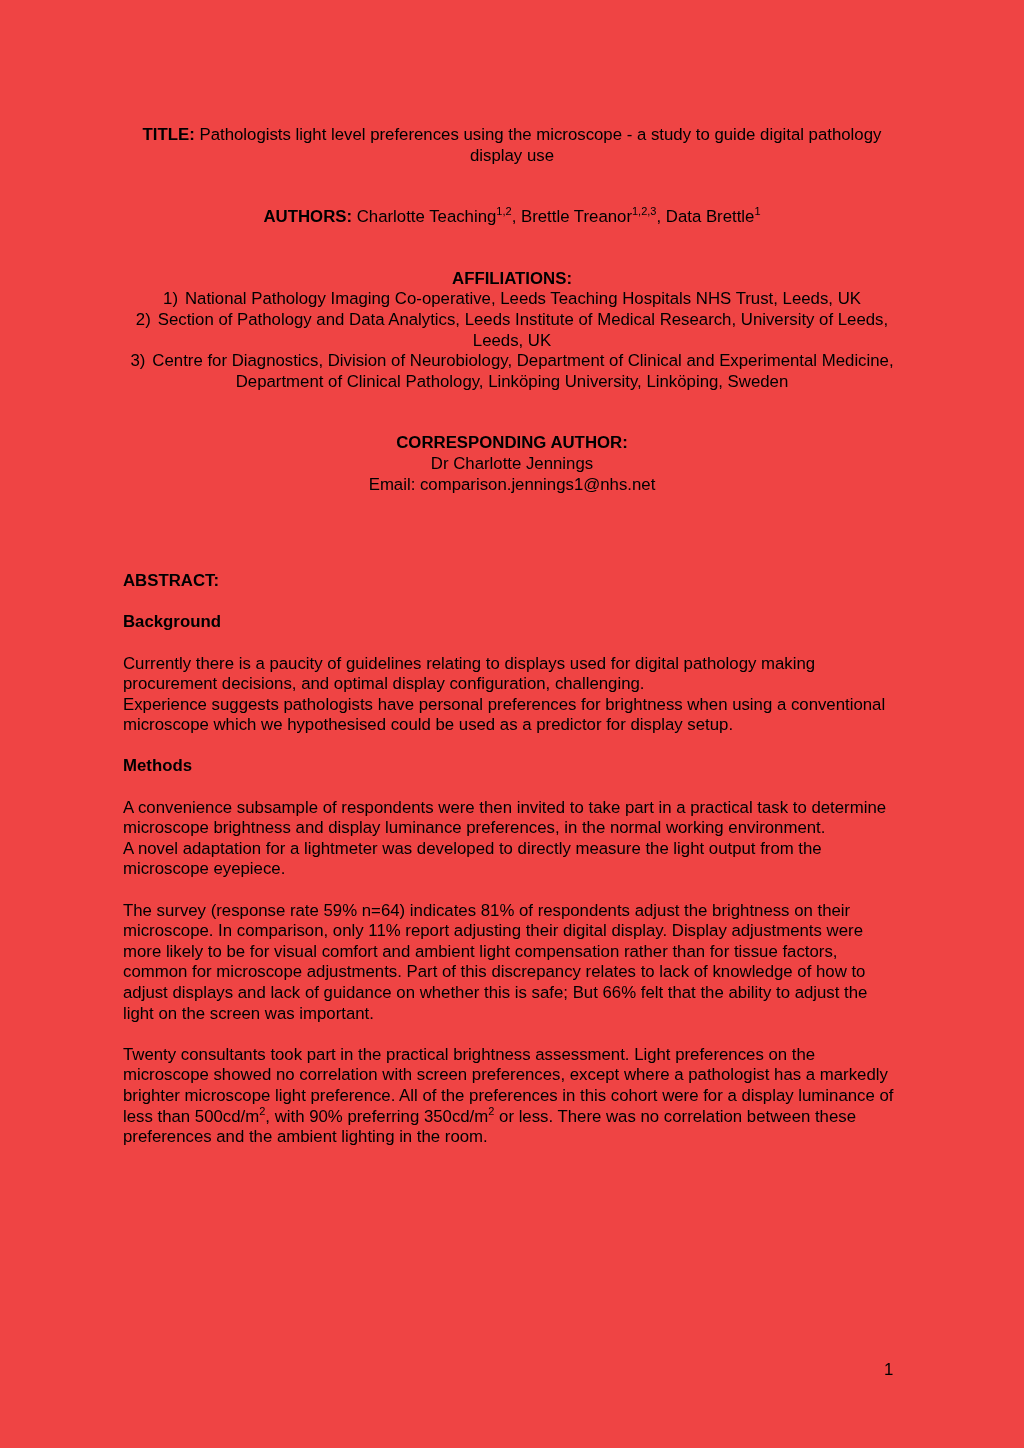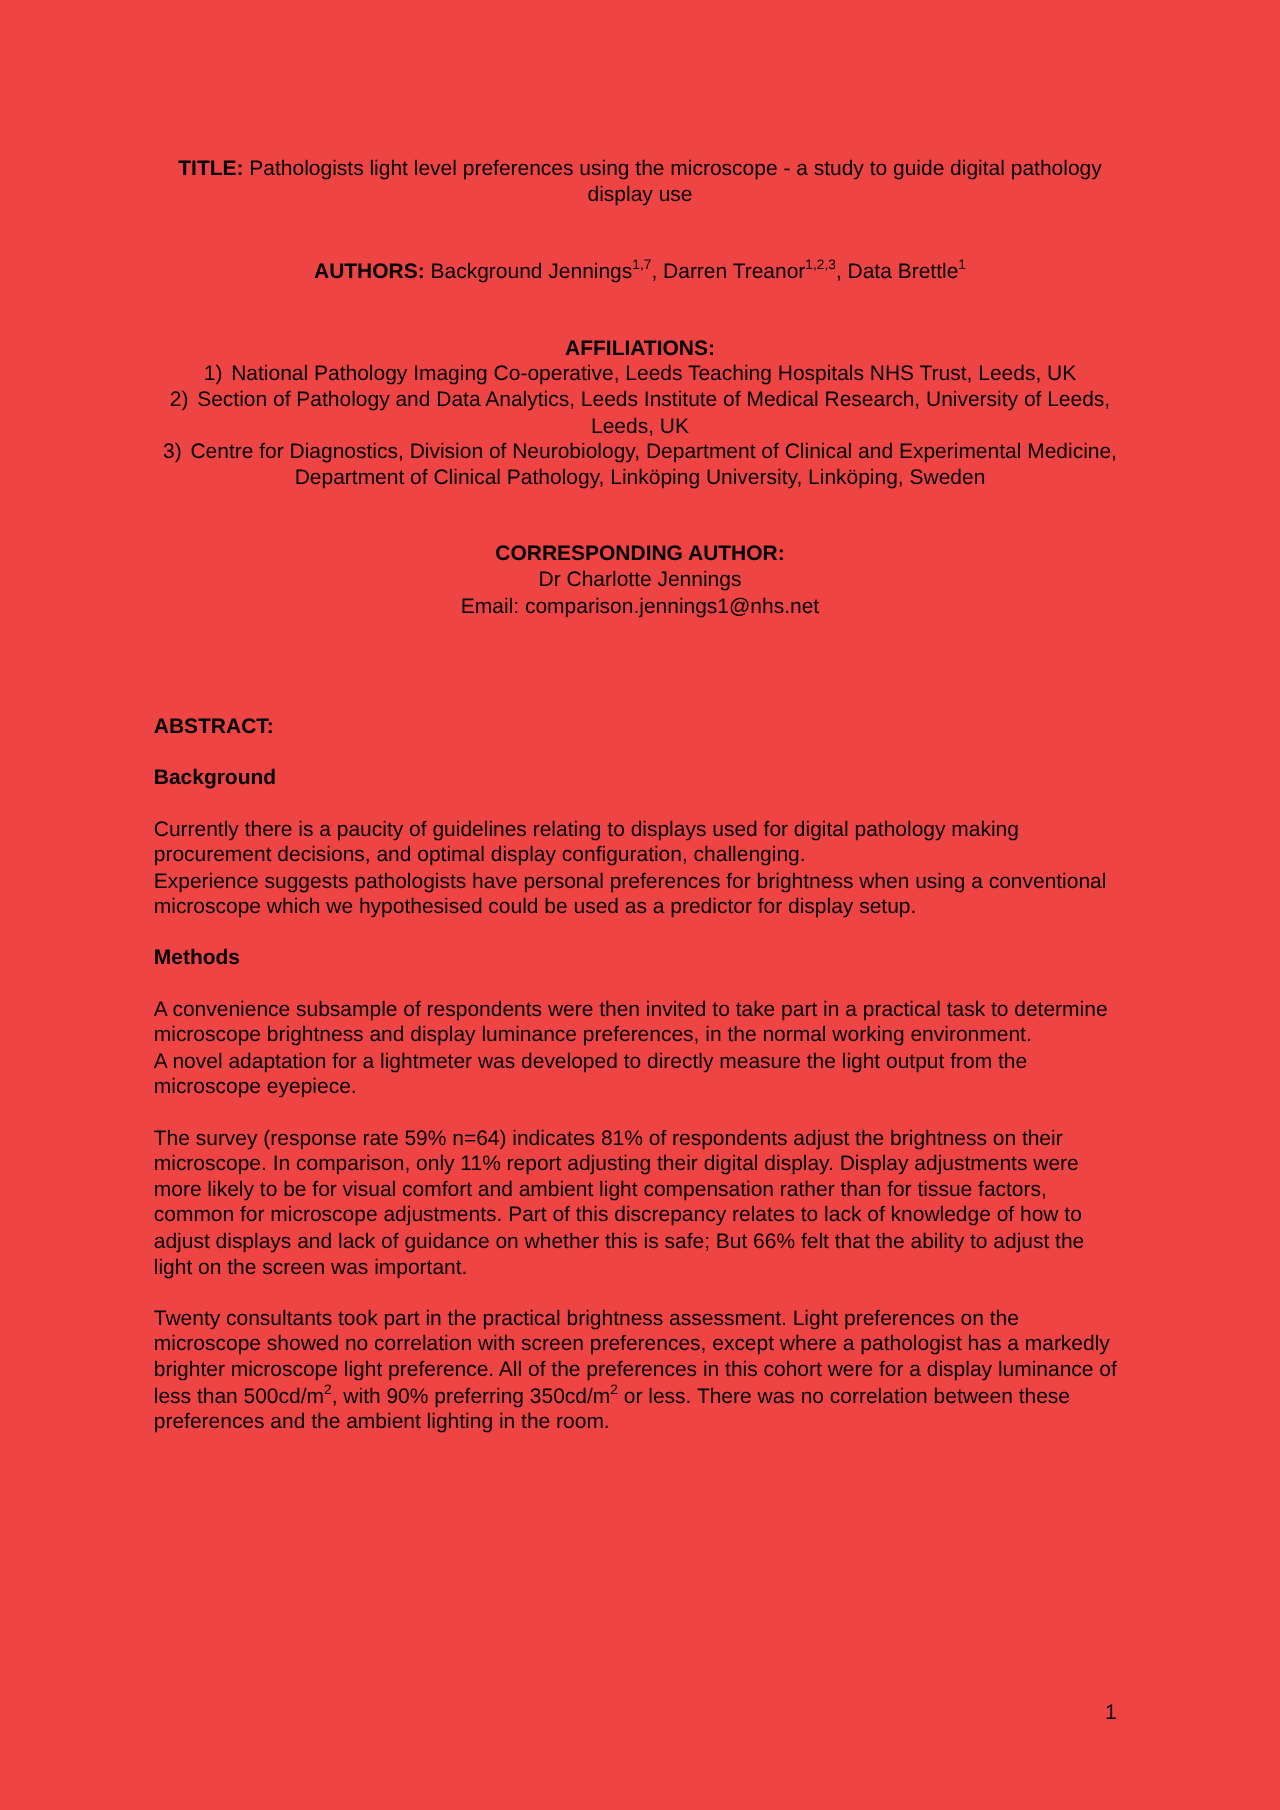--- a/index.html
+++ b/index.html
@@ -44,21 +44,21 @@
   }
 </style>
 </head>
 <body>
 
 <div class="page">
   <div class="content">
 
     <p class="center title"><strong>TITLE:</strong> <span>Pathologists light level preferences using the microscope - a study to guide digital pathology display use</span></p>
 
-    <p class="center gap2"><strong>AUTHORS:</strong> <span>Background Jennings</span><sup>1,7</sup><span>, </span><span>Darren Treanor</span><sup>1,2,3</sup><span>, </span><span>Data Brettle</span><sup>1</sup></p>
+    <p class="center gap2"><strong>AUTHORS:</strong> <span>Charlotte Teaching</span><sup>1,2</sup><span>, </span><span>Brettle Treanor</span><sup>1,2,3</sup><span>, </span><span>Data Brettle</span><sup>1</sup></p>
 
     <p class="center heading gap2">AFFILIATIONS:</p>
 
     <p class="center tight"><span class="aff-num">1)</span><span>National Pathology Imaging Co-operative, Leeds Teaching Hospitals NHS Trust, Leeds, UK</span></p>
     <p class="center tight"><span class="aff-num">2)</span><span>Section of Pathology and Data Analytics, Leeds Institute of Medical Research, University of Leeds, Leeds, UK</span></p>
     <p class="center tight"><span class="aff-num">3)</span><span>Centre for Diagnostics, Division of Neurobiology, Department of Clinical and Experimental Medicine, Department of Clinical Pathology, Linköping University, Linköping, Sweden</span></p>
 
     <div class="center gap2">
       <p class="heading tight">CORRESPONDING AUTHOR:</p>
       <p class="tight">Dr Charlotte Jennings</p>

